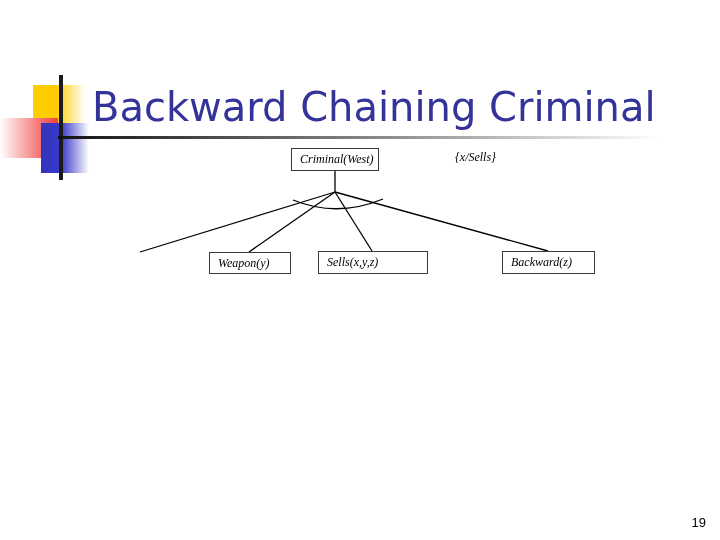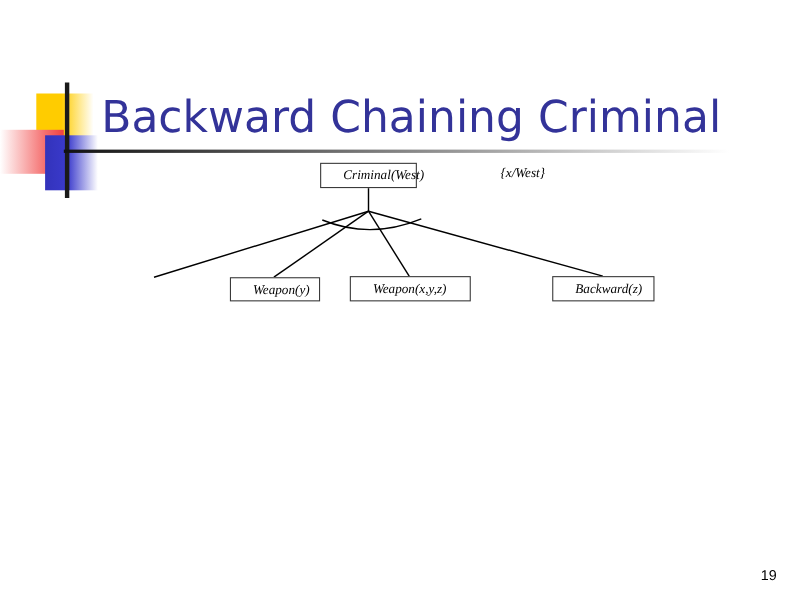--- a/index.html
+++ b/index.html
@@ -90,21 +90,21 @@
     position: absolute;
     border: 1px solid #3a3a3a;
     background: #ffffff;
     box-sizing: border-box;
     font-family: "Liberation Serif", serif;
     font-style: italic;
     font-size: 12px;
     color: #000000;
     display: flex;
     align-items: center;
-    padding-left: 20px;
+    padding-left: 8px;
     white-space: nowrap;
   }
 
   #node-criminal { left: 291px; top: 148px; width: 88px;  height: 23px; }
   #node-american { left: 93px;  top: 252px; width: 98px;  height: 22px; }
   #node-weapon   { left: 209px; top: 252px; width: 82px;  height: 22px; }
   #node-sells    { left: 318px; top: 251px; width: 110px; height: 23px; }
   #node-hostile  { left: 502px; top: 251px; width: 93px;  height: 23px; }
 
   #subst-label {
@@ -152,27 +152,27 @@
     <line x1="335" y1="192" x2="372" y2="251" stroke="#000000" stroke-width="1.3"></line>
     <line x1="335" y1="192" x2="548" y2="251" stroke="#000000" stroke-width="1.3"></line>
 
     <path d="M 293 200 Q 337 218 383 199" fill="none" stroke="#000000" stroke-width="1.3"></path>
   </svg>
 
   <div class="node" id="node-criminal">
     <span>Criminal(West)</span>
   </div>
 
-  <div id="subst-label">{x/West}</div>
+  <div id="subst-label">{x/Sells}</div>
 
   <div class="node" id="node-weapon">
     <span>Weapon(y)</span>
   </div>
   <div class="node" id="node-sells">
-    <span>Weapon(x,y,z)</span>
+    <span>Sells(x,y,z)</span>
   </div>
   <div class="node" id="node-hostile">
     <span>Backward(z)</span>
   </div>
 
 </div>
 
 <div id="page-number">19</div>
 
 </body></html>

